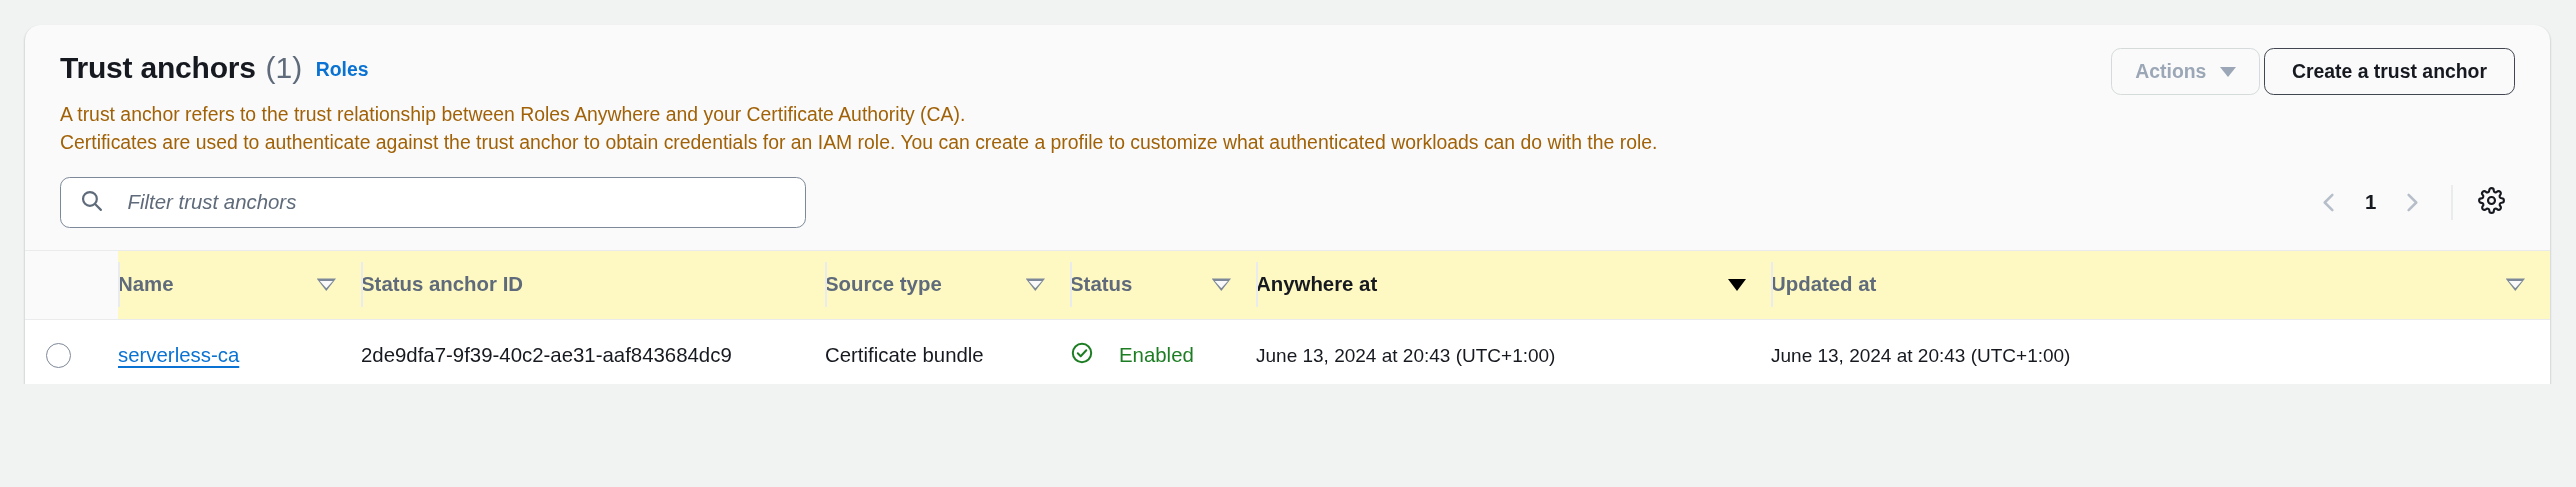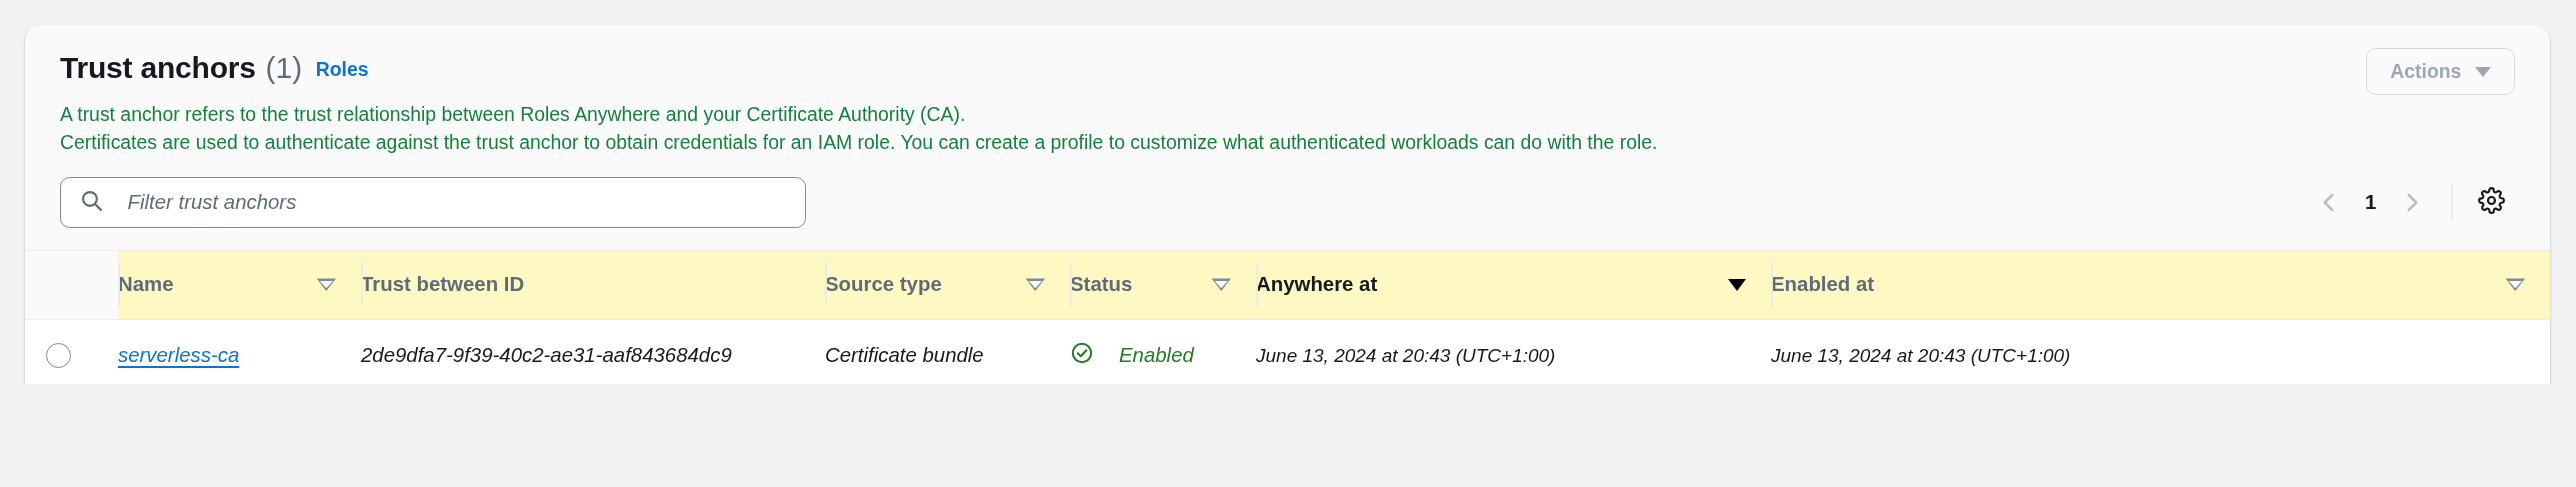--- a/index.html
+++ b/index.html
@@ -34,21 +34,21 @@
     letter-spacing: -0.2px; line-height: 1.2;
   }
   .title-count { font-size: 30px; font-weight: normal; color: #5f6b7a; }
   .title-info {
     font-size: 19.4px; font-weight: bold; color: #0972d3;
     cursor: pointer; margin-left: 3.9px; position: relative; top: -1.9px;
   }
 
   .desc { margin-top: 13.6px; }
   .desc-line {
-    font-size: 19.4px; color: #15803d; line-height: 1.45; white-space: nowrap;
+    font-size: 19.4px; color: #a16207; line-height: 1.45; white-space: nowrap;
   }
 
   
   .header-actions {
     position: absolute; right: 35px; top: 23px;
     display: flex; align-items: center; gap: 4px;
   }
   .btn {
     height: 47px;
     border-radius: 9.7px;
@@ -177,21 +177,21 @@
     border-top: 12.6px solid #000000;
   }
 
   tbody td {
     font-size: 20.4px; color: #16191f;
     padding: 21.4px 0;
     vertical-align: middle;
     border-bottom: 1.9px solid #e9ebed;
     background: #ffffff;
   }
-  .cell-pad { padding-right: 25px; font-style: italic; }
+  .cell-pad { padding-right: 25px; }
 
   .col-select { width: 72px; }
   td.col-select, th.col-select { padding-left: 21.4px; background: #ffffff; }
   th.col-select { background: #fafafa; }
 
   .radio {
     width: 25px; height: 25px;
     border: 1.9px solid #7d8998;
     border-radius: 50%;
     background: #ffffff;
@@ -226,20 +226,23 @@
 
       <div class="desc">
         <div class="desc-line">A trust anchor refers to the trust relationship between Roles Anywhere and your Certificate Authority (CA).</div>
         <div class="desc-line">Certificates are used to authenticate against the trust anchor to obtain credentials for an IAM role. You can create a profile to customize what authenticated workloads can do with the role.</div>
       </div>
 
       <div class="header-actions">
         <div class="btn btn-actions">
           <span>Actions</span>
           <span class="caret"></span>
+        </div>
+        <div class="btn btn-create">
+          <span>Create a trust anchor</span>
         </div>
       </div>
     </div>
 
     <div class="filter-row">
       <div class="search-box">
         <span class="search-icon">
           <svg width="25" height="25" viewBox="0 0 24 24" fill="none" stroke="#5f6b7a" stroke-width="2.1">
             <circle cx="10.5" cy="10.5" r="6.6"></circle>
             <line x1="15.4" y1="15.4" x2="21" y2="21" stroke-linecap="round"></line>
@@ -291,21 +294,21 @@
               <span class="divider"></span>
               <div class="th-inner">
                 <span>Name</span>
                 <span class="tri hollow"></span>
               </div>
             </th>
 
             <th>
               <span class="divider"></span>
               <div class="th-inner">
-                <span>Trust between ID</span>
+                <span>Status anchor ID</span>
               </div>
             </th>
 
             <th>
               <span class="divider"></span>
               <div class="th-inner">
                 <span>Source type</span>
                 <span class="tri hollow"></span>
               </div>
             </th>
@@ -322,21 +325,21 @@
               <span class="divider"></span>
               <div class="th-inner">
                 <span>Anywhere at</span>
                 <span class="tri solid"></span>
               </div>
             </th>
 
             <th>
               <span class="divider"></span>
               <div class="th-inner">
-                <span>Enabled at</span>
+                <span>Updated at</span>
                 <span class="tri hollow"></span>
               </div>
             </th>
           </tr>
         </thead>
 
         <tbody>
           <tr>
             <td class="col-select">
               <span class="radio"></span>

